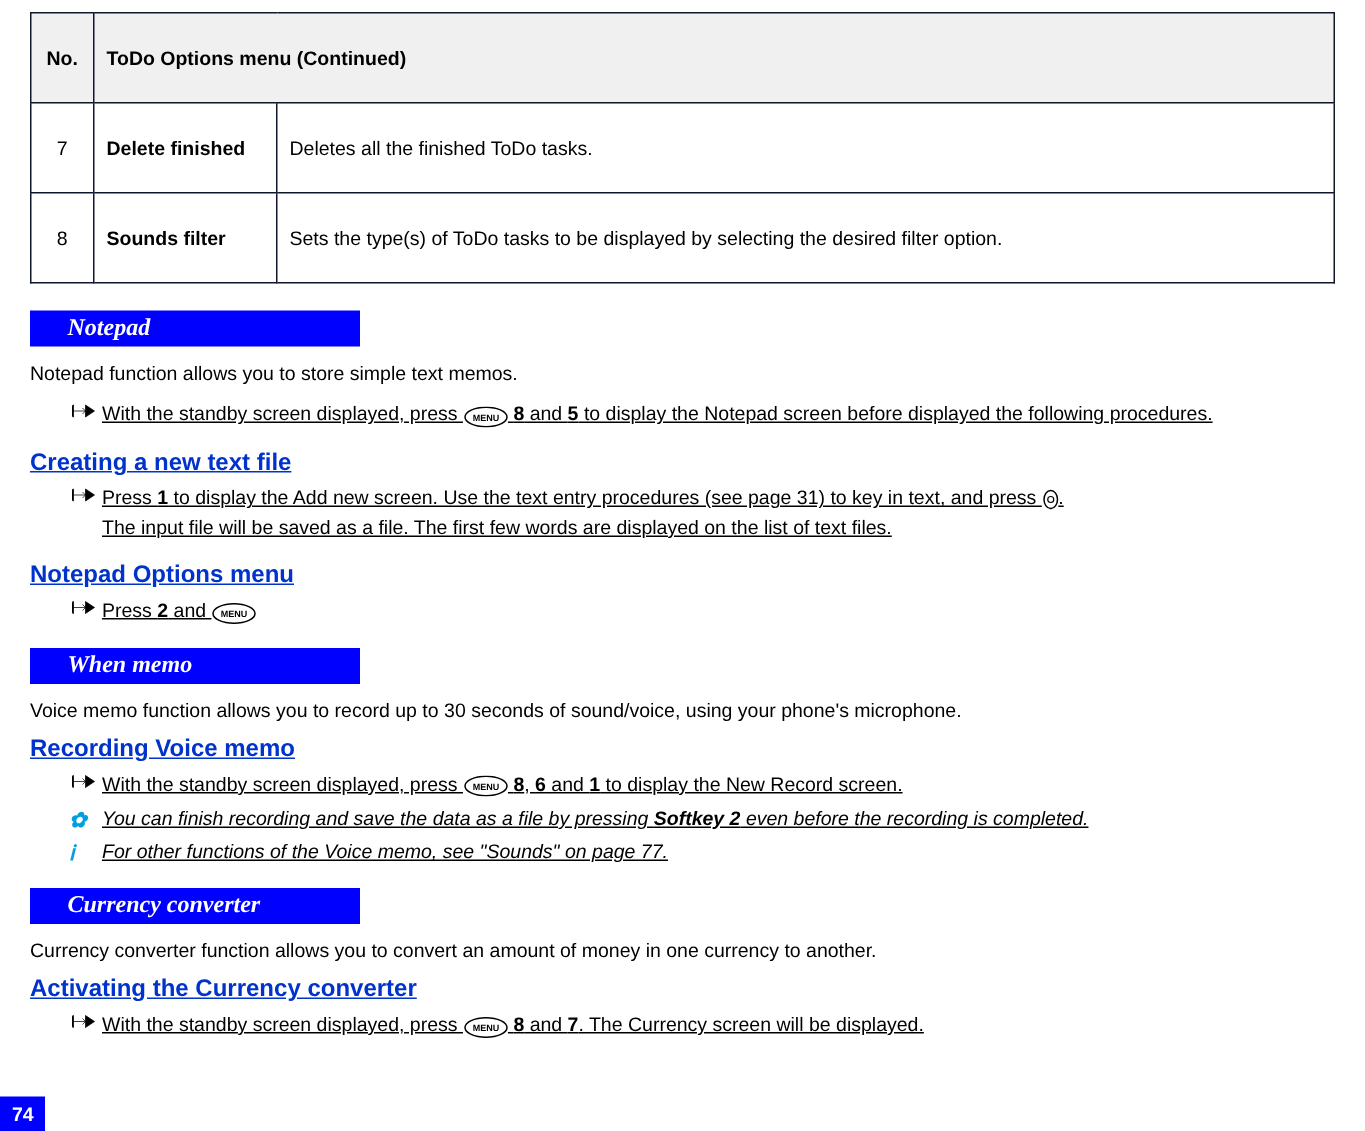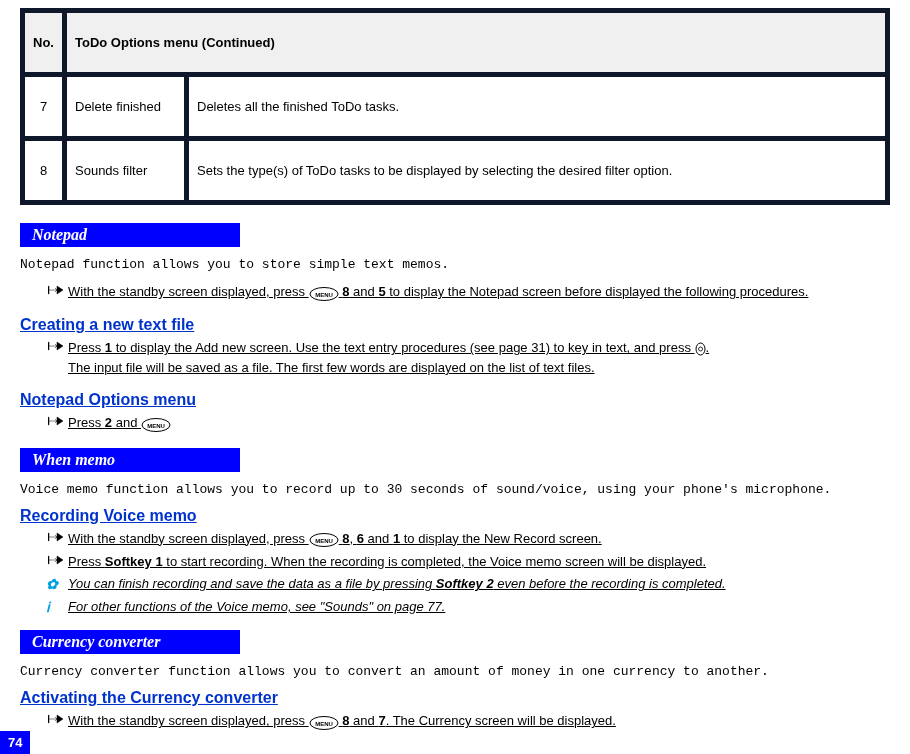--- a/index.html
+++ b/index.html
@@ -16,53 +16,52 @@
       height: 754px;
       padding: 8px 20px 0 20px;
       position: relative;
     }
     table {
       width: 100%;
       border-collapse: collapse;
       margin-bottom: 18px;
     }
     table th, table td {
-      border: 5px solid #0f172a;
+      border: 1px solid #0f172a;
       padding: 22px 8px;
       font-size: 13px;
       text-align: left;
       vertical-align: middle;
     }
     table th {
       background: #f0f0f0;
       font-weight: bold;
     }
     .col-no {
       width: 42px;
       text-align: center;
     }
     .col-opt {
       width: 122px;
-      font-weight: normal;
+      font-weight: bold;
     }
     .section-header {
       background: #0000ff;
       color: #fff;
       font-style: italic;
       font-weight: bold;
       font-family: Georgia, 'Times New Roman', serif;
       font-size: 16px;
-      padding: 3px 12px;
+      padding: 3px 25px;
       display: inline-block;
       width: 220px;
       margin-bottom: 10px;
     }
     .desc {
       margin-bottom: 10px;
-      font-family: Liberation Mono, monospace;
     }
     .bullet-list {
       list-style: none;
       margin-left: 28px;
       margin-bottom: 14px;
     }
     .bullet-list li {
       position: relative;
       padding-left: 20px;
       margin-bottom: 3px;
@@ -209,28 +208,20 @@
     <span class="pointer-icon">
       <svg width="16" height="12" viewBox="0 0 16 12">
           <path d="M1 6 L9 6 M9 6 L7 4 M9 6 L7 8 M1 2 L1 10 C1 10 0 10 0 9 L0 3 C0 2 1 2 1 2 Z M9 2 L15 6 L9 10 Z" fill="#000" stroke="#000" stroke-width="0.5"></path>
         </svg>
     </span>
     <span>With the standby screen displayed, press </span><span class="menu-icon"><svg width="30" height="14" viewBox="0 0 30 14">
           <ellipse cx="15" cy="7" rx="14" ry="6.5" fill="none" stroke="#000" stroke-width="1"></ellipse>
           <text x="15" y="9.5" font-size="6" font-weight="bold" text-anchor="middle" font-family="Arial">MENU</text>
         </svg></span> <b>8</b><span>, </span><b>6</b><span> and </span><b>1</b><span> to display the New Record screen.</span>
   </li>
-  <li>
-    <span class="pointer-icon">
-      <svg width="16" height="12" viewBox="0 0 16 12">
-          <path d="M1 6 L9 6 M9 6 L7 4 M9 6 L7 8 M1 2 L1 10 C1 10 0 10 0 9 L0 3 C0 2 1 2 1 2 Z M9 2 L15 6 L9 10 Z" fill="#000" stroke="#000" stroke-width="0.5"></path>
-        </svg>
-    </span>
-    <span>Press </span><b>Softkey 1</b><span> to start recording. When the recording is completed, the Voice memo screen will be displayed.</span>
-  </li>
   <li class="italic-line">
     <span class="tip-icon">✿</span>
     <span>You can finish recording and save the data as a file by pressing </span><b>Softkey 2</b><span> even before the recording is completed.</span>
   </li>
   <li class="italic-line">
     <span class="tip-icon">ℹ</span>
     <span>For other functions of the Voice memo, see "Sounds" on page 77.</span>
   </li>
 </ul>
 

